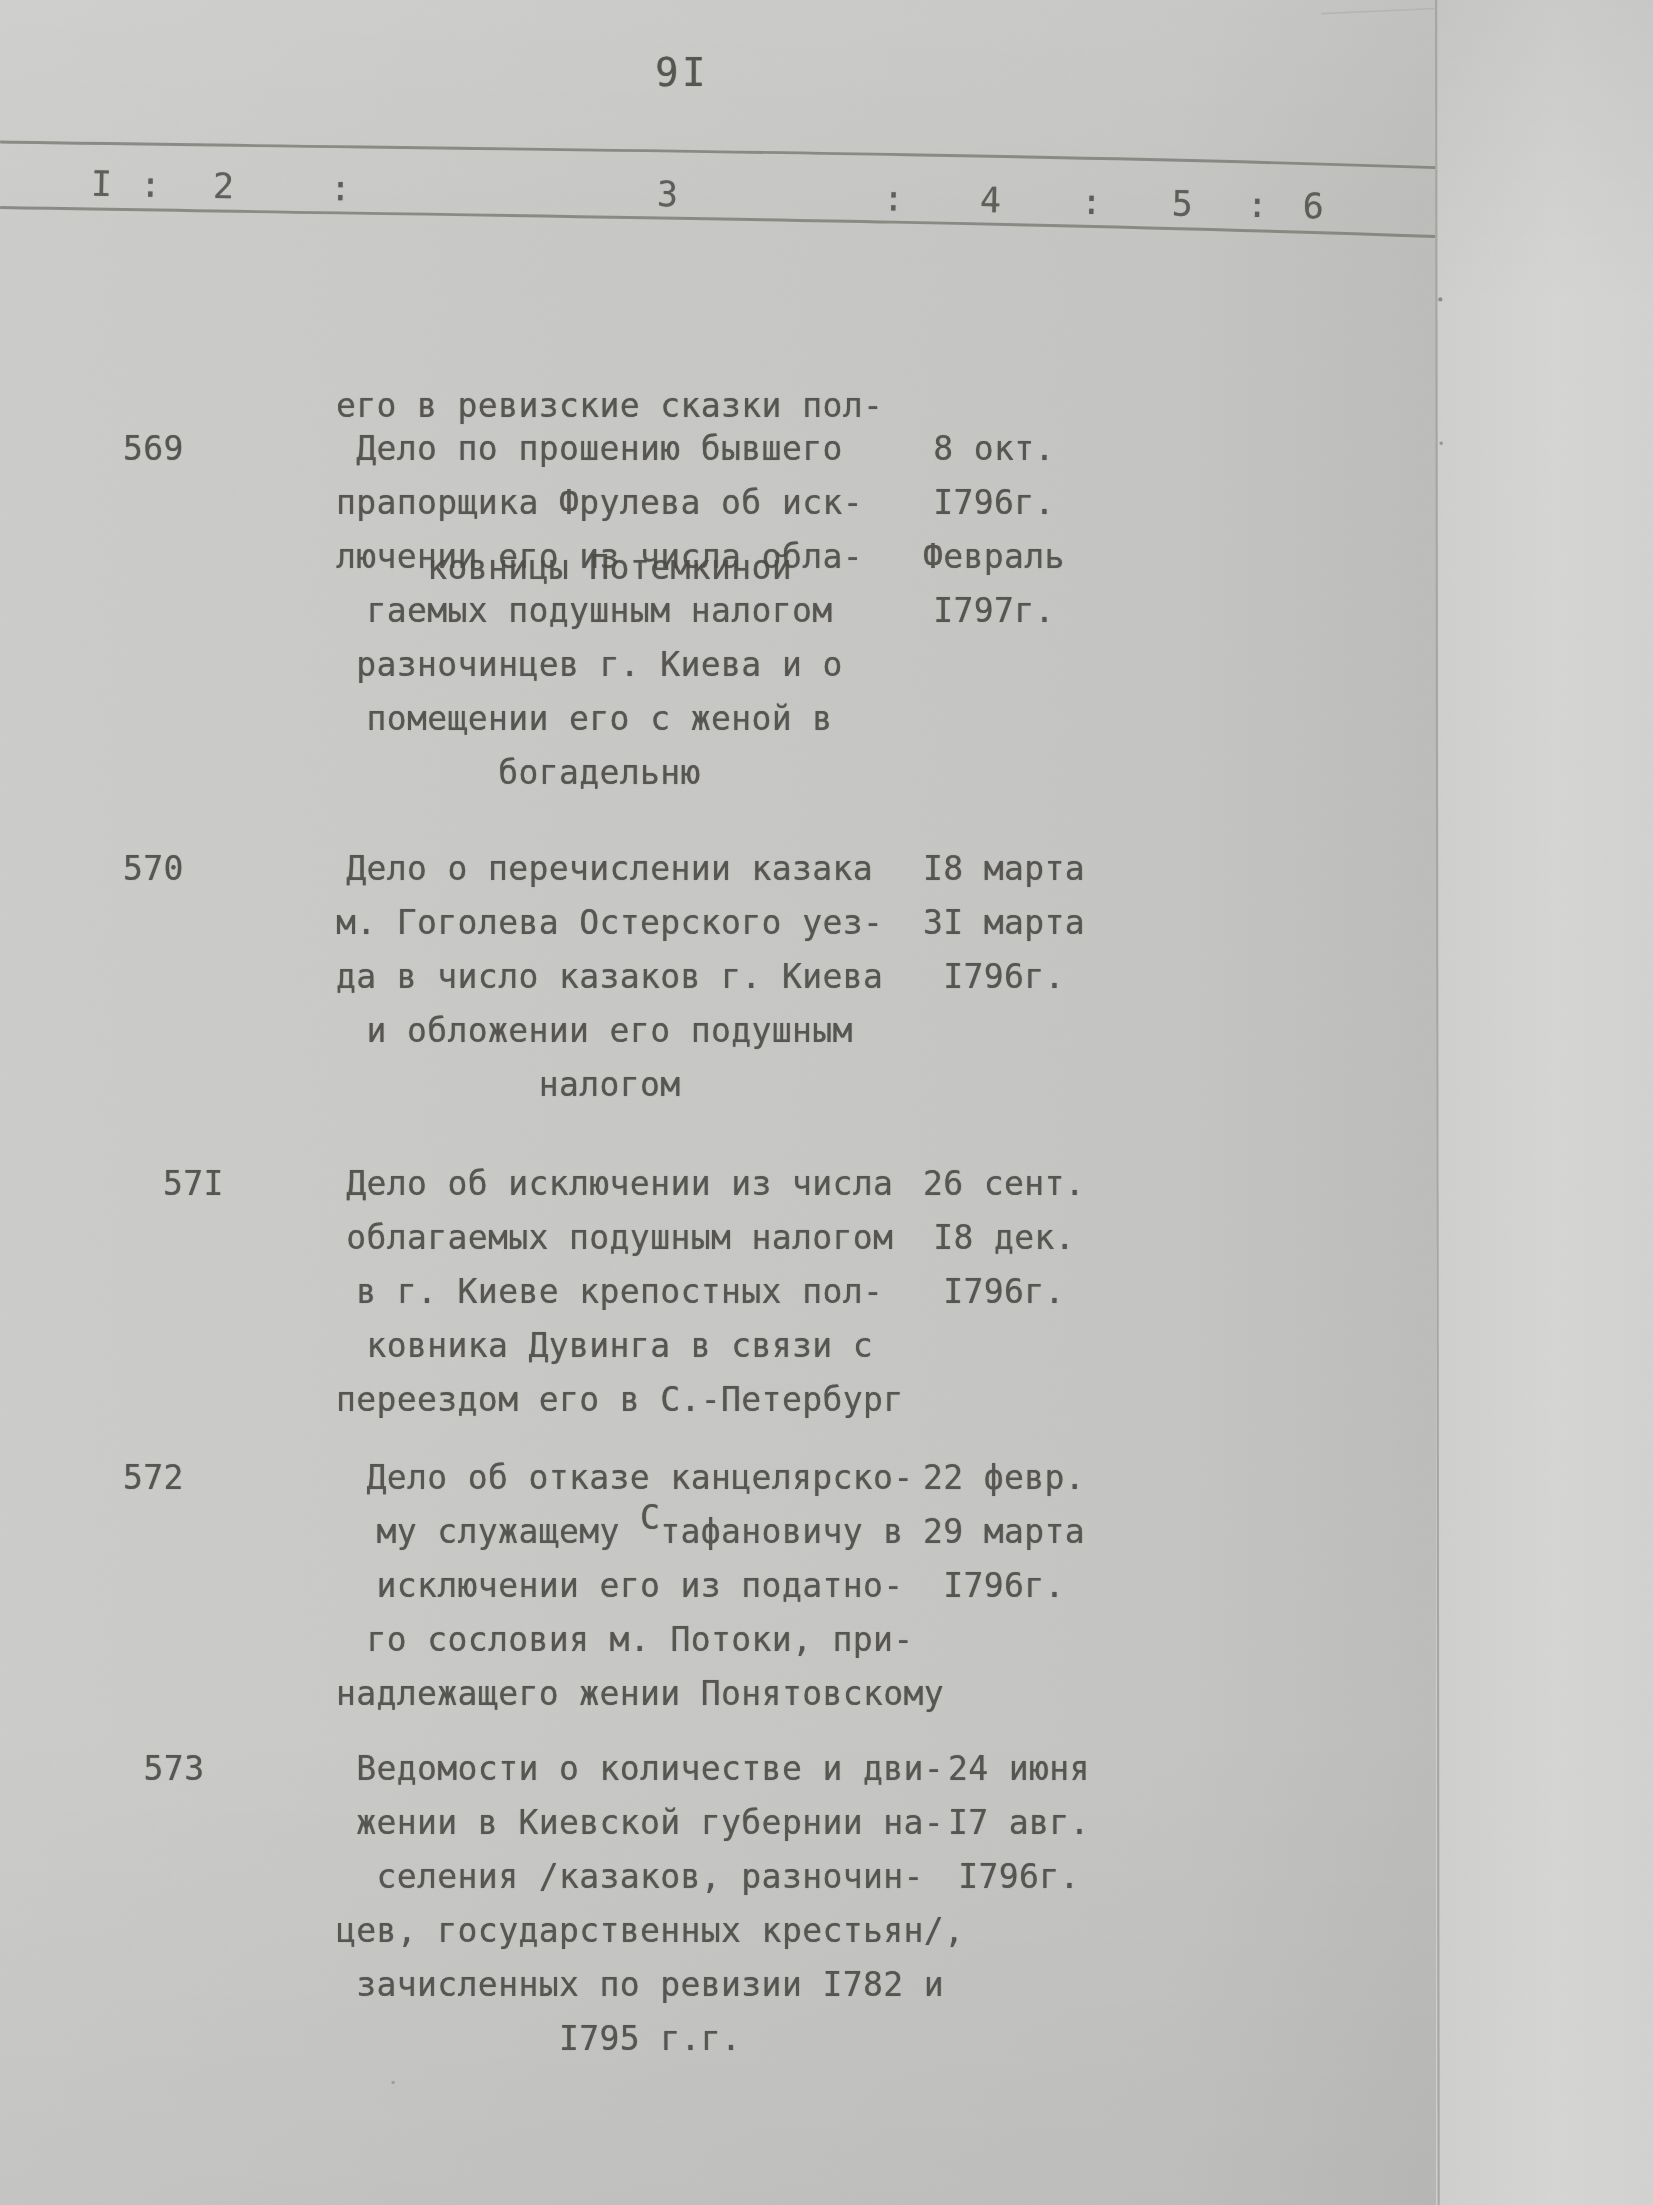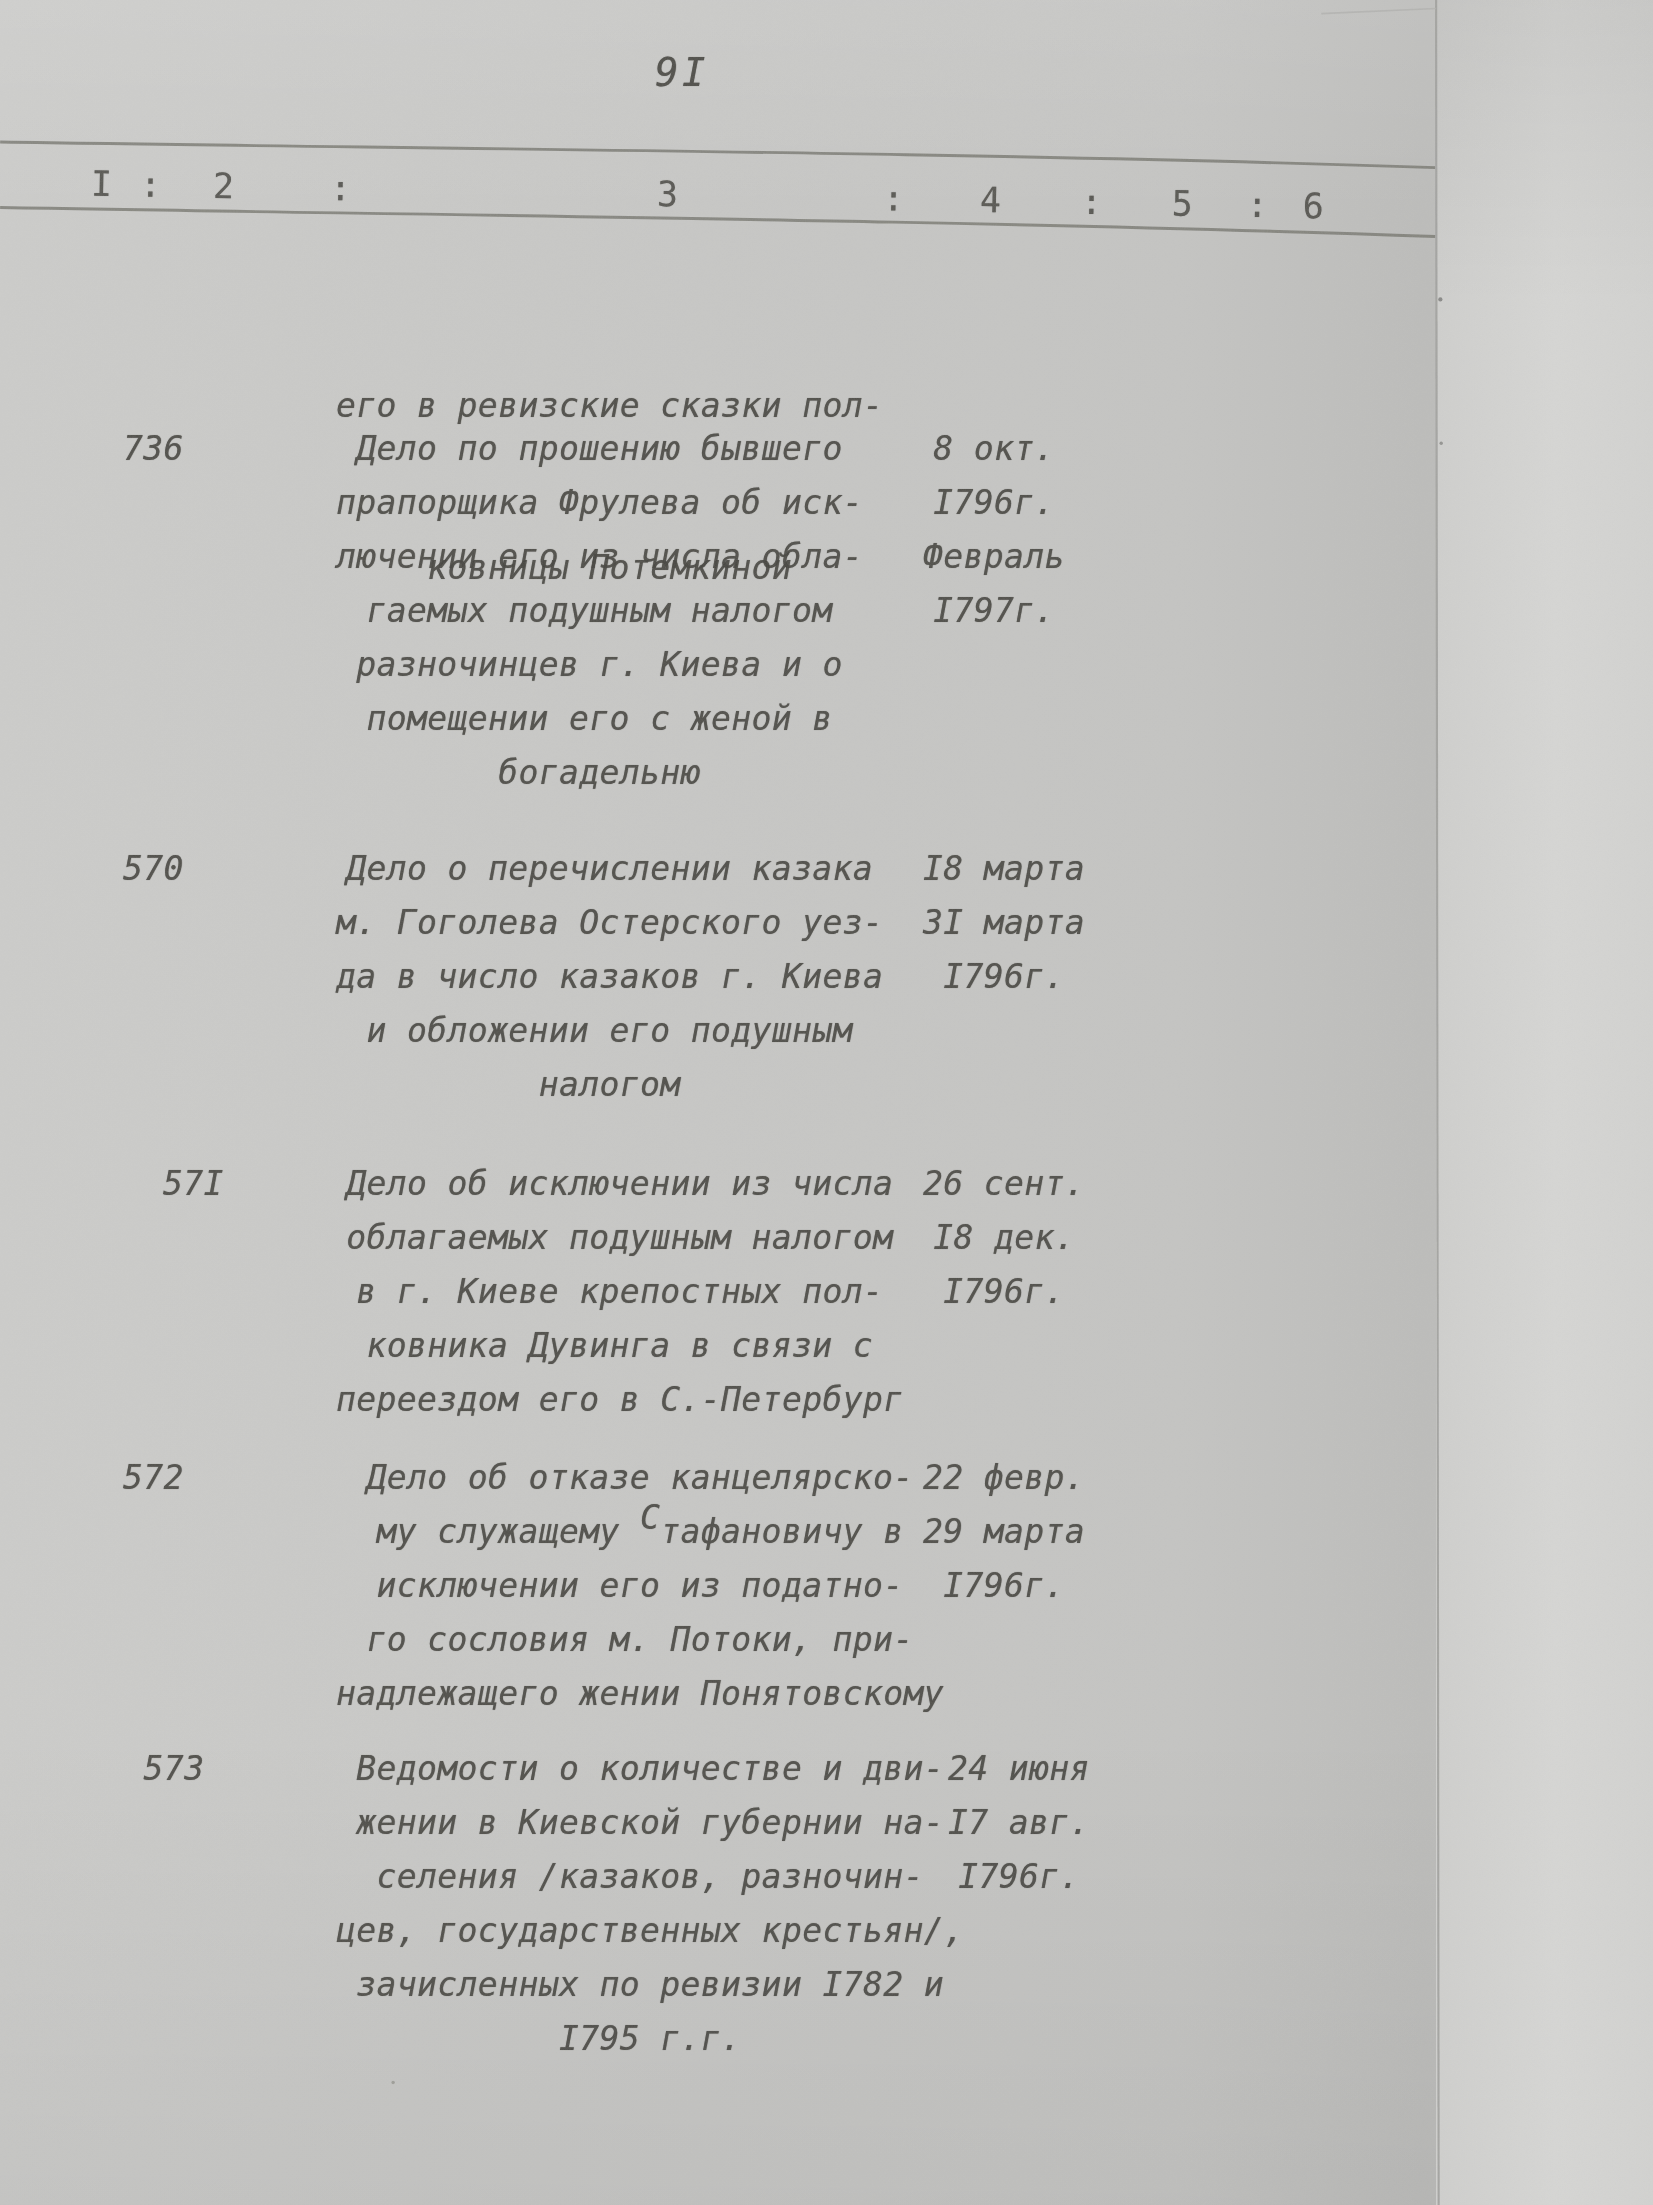--- a/index.html
+++ b/index.html
@@ -29,21 +29,20 @@
   }
   .page-right::before{
     content:"";position:absolute;inset:0;pointer-events:none;
     background:linear-gradient(180deg,rgba(0,0,0,.05) 0%,rgba(0,0,0,0) 14%);
   }
   .txt{
     position:absolute;color:var(--ink);
     font-size:33px;line-height:54px;letter-spacing:0.4px;white-space:pre;
     text-shadow:0 0 1.1px rgba(64,63,58,.55), 0.4px 0.4px 0 rgba(64,63,58,.18);
     opacity:.92;
-    font-style:italic;
   }
   .page-num{font-size:39px;letter-spacing:3.4px;line-height:48px;}
   .header-row{
     position:absolute;left:0;top:158px;width:1438px;height:51px;
     transform:rotate(1.05deg);transform-origin:0 50%;
   }
   .header-cell{
     position:absolute;top:0;color:var(--ink);
     font-size:35px;line-height:48px;letter-spacing:0;
     text-shadow:0 0 1px rgba(64,63,58,.5);
@@ -79,21 +78,21 @@
       <span class="header-cell" style="left: 1303px;">6</span>
     </div>
 
   <div class="txt" style="left:336px;top:271px;">
     <div class="desc-line">его в ревизские сказки пол-</div>
     <div class="desc-line">ковницы Потемкиной</div>
   </div>
 
   <div id="entries">
       <div>
-        <div class="txt entry-number" style="left: 123px; top: 422px;">736</div>
+        <div class="txt entry-number" style="left: 123px; top: 422px;">569</div>
         <div class="txt" style="left: 336px; top: 422px;"><div class="desc-line">Дело по прошению бывшего</div><div class="desc-line">прапорщика Фрулева об иск-</div><div class="desc-line">лючении его из числа обла-</div><div class="desc-line">гаемых подушным налогом</div><div class="desc-line">разночинцев г. Киева и о</div><div class="desc-line">помещении его с женой в</div><div class="desc-line">богадельню</div></div>
         <div class="txt" style="left: 923px; top: 422px;"><div class="date-line">8 окт.</div><div class="date-line">I796г.</div><div class="date-line">Февраль</div><div class="date-line">I797г.</div></div>
       </div>
       <div>
         <div class="txt entry-number" style="left: 123px; top: 842px;">570</div>
         <div class="txt" style="left: 336px; top: 842px;"><div class="desc-line">Дело о перечислении казака</div><div class="desc-line">м. Гоголева Остерского уез-</div><div class="desc-line">да в число казаков г. Киева</div><div class="desc-line">и обложении его подушным</div><div class="desc-line">налогом</div></div>
         <div class="txt" style="left: 923px; top: 842px;"><div class="date-line">I8 марта</div><div class="date-line">3I марта</div><div class="date-line">I796г.</div></div>
       </div>
       <div>
         <div class="txt entry-number" style="left: 123px; top: 1157px; margin-left: 40px;">57I</div>

